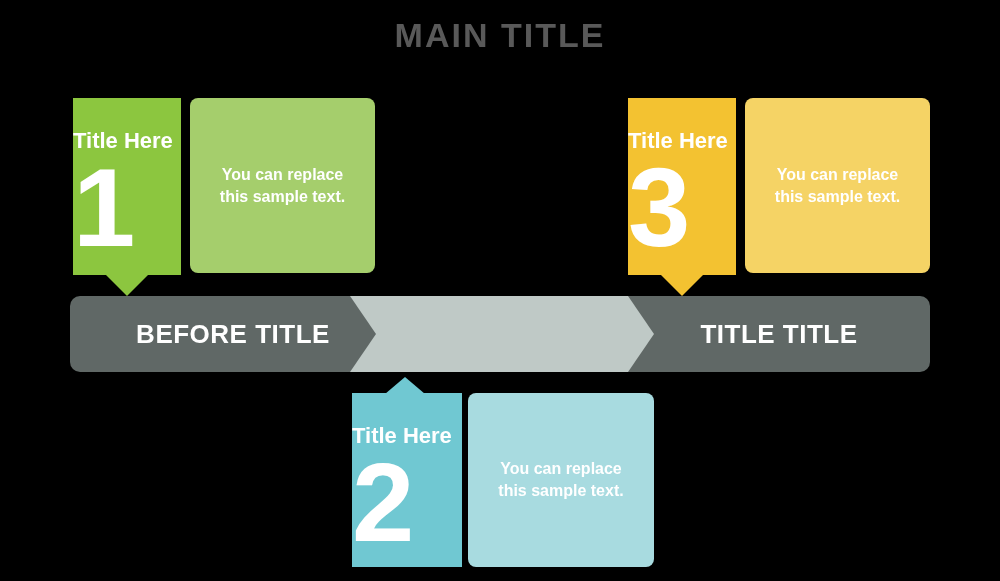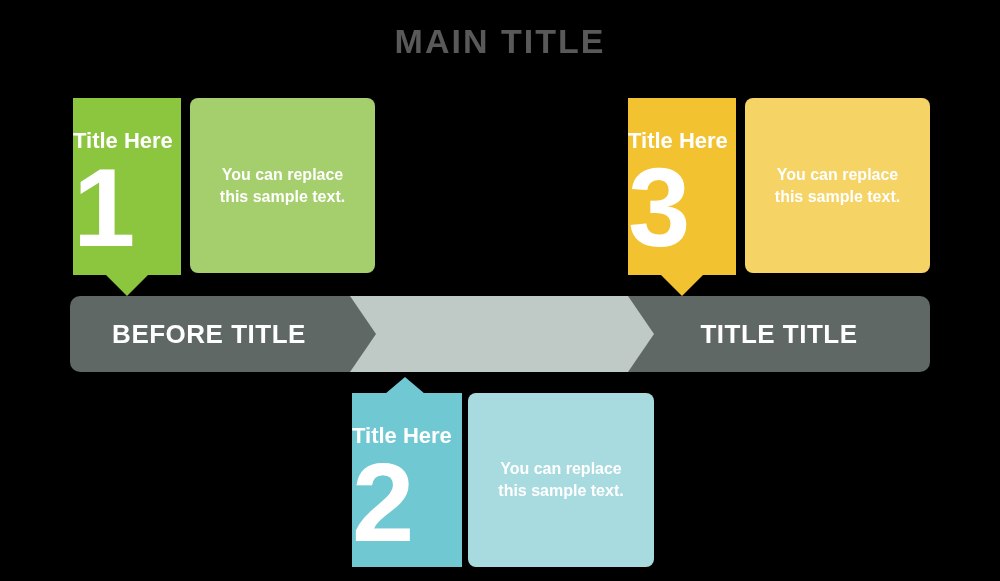--- a/index.html
+++ b/index.html
@@ -8,21 +8,21 @@
     font-family: "Liberation Sans", sans-serif;
   }
   .canvas {
     position: relative;
     width: 1000px; height: 581px;
     background: var(--background, #000);
     overflow: hidden;
   }
   .main-title {
     position: absolute;
-    left: 0; right: 0; top: 22px;
+    left: 0; right: 0; top: 16px;
     text-align: center;
     font-size: 34px;
     font-weight: bold;
     letter-spacing: 2px;
     color: var(--title-text, #595959);
   }
 
   
   .tl-seg, .tl-chev, .tl-label { position: absolute; top: 296px; height: 76px; }
   .tl-before {
@@ -56,21 +56,21 @@
   }
   .tl-label {
     z-index: 3;
     line-height: 76px;
     text-align: center;
     font-size: 26px;
     font-weight: bold;
     letter-spacing: 0.5px;
     color: var(--card-text, #fff);
   }
-  .lbl-before { left: 56px;  width: 306px; }
+  .lbl-before { left: 80px;  width: 306px; }
   .lbl-now    { left: 350px; width: 304px; }
   .lbl-after  { left: 628px; width: 302px; }
 
   
   .tab {
     position: absolute;
     display: flex;
     flex-direction: column;
   }
   .tab-title {

